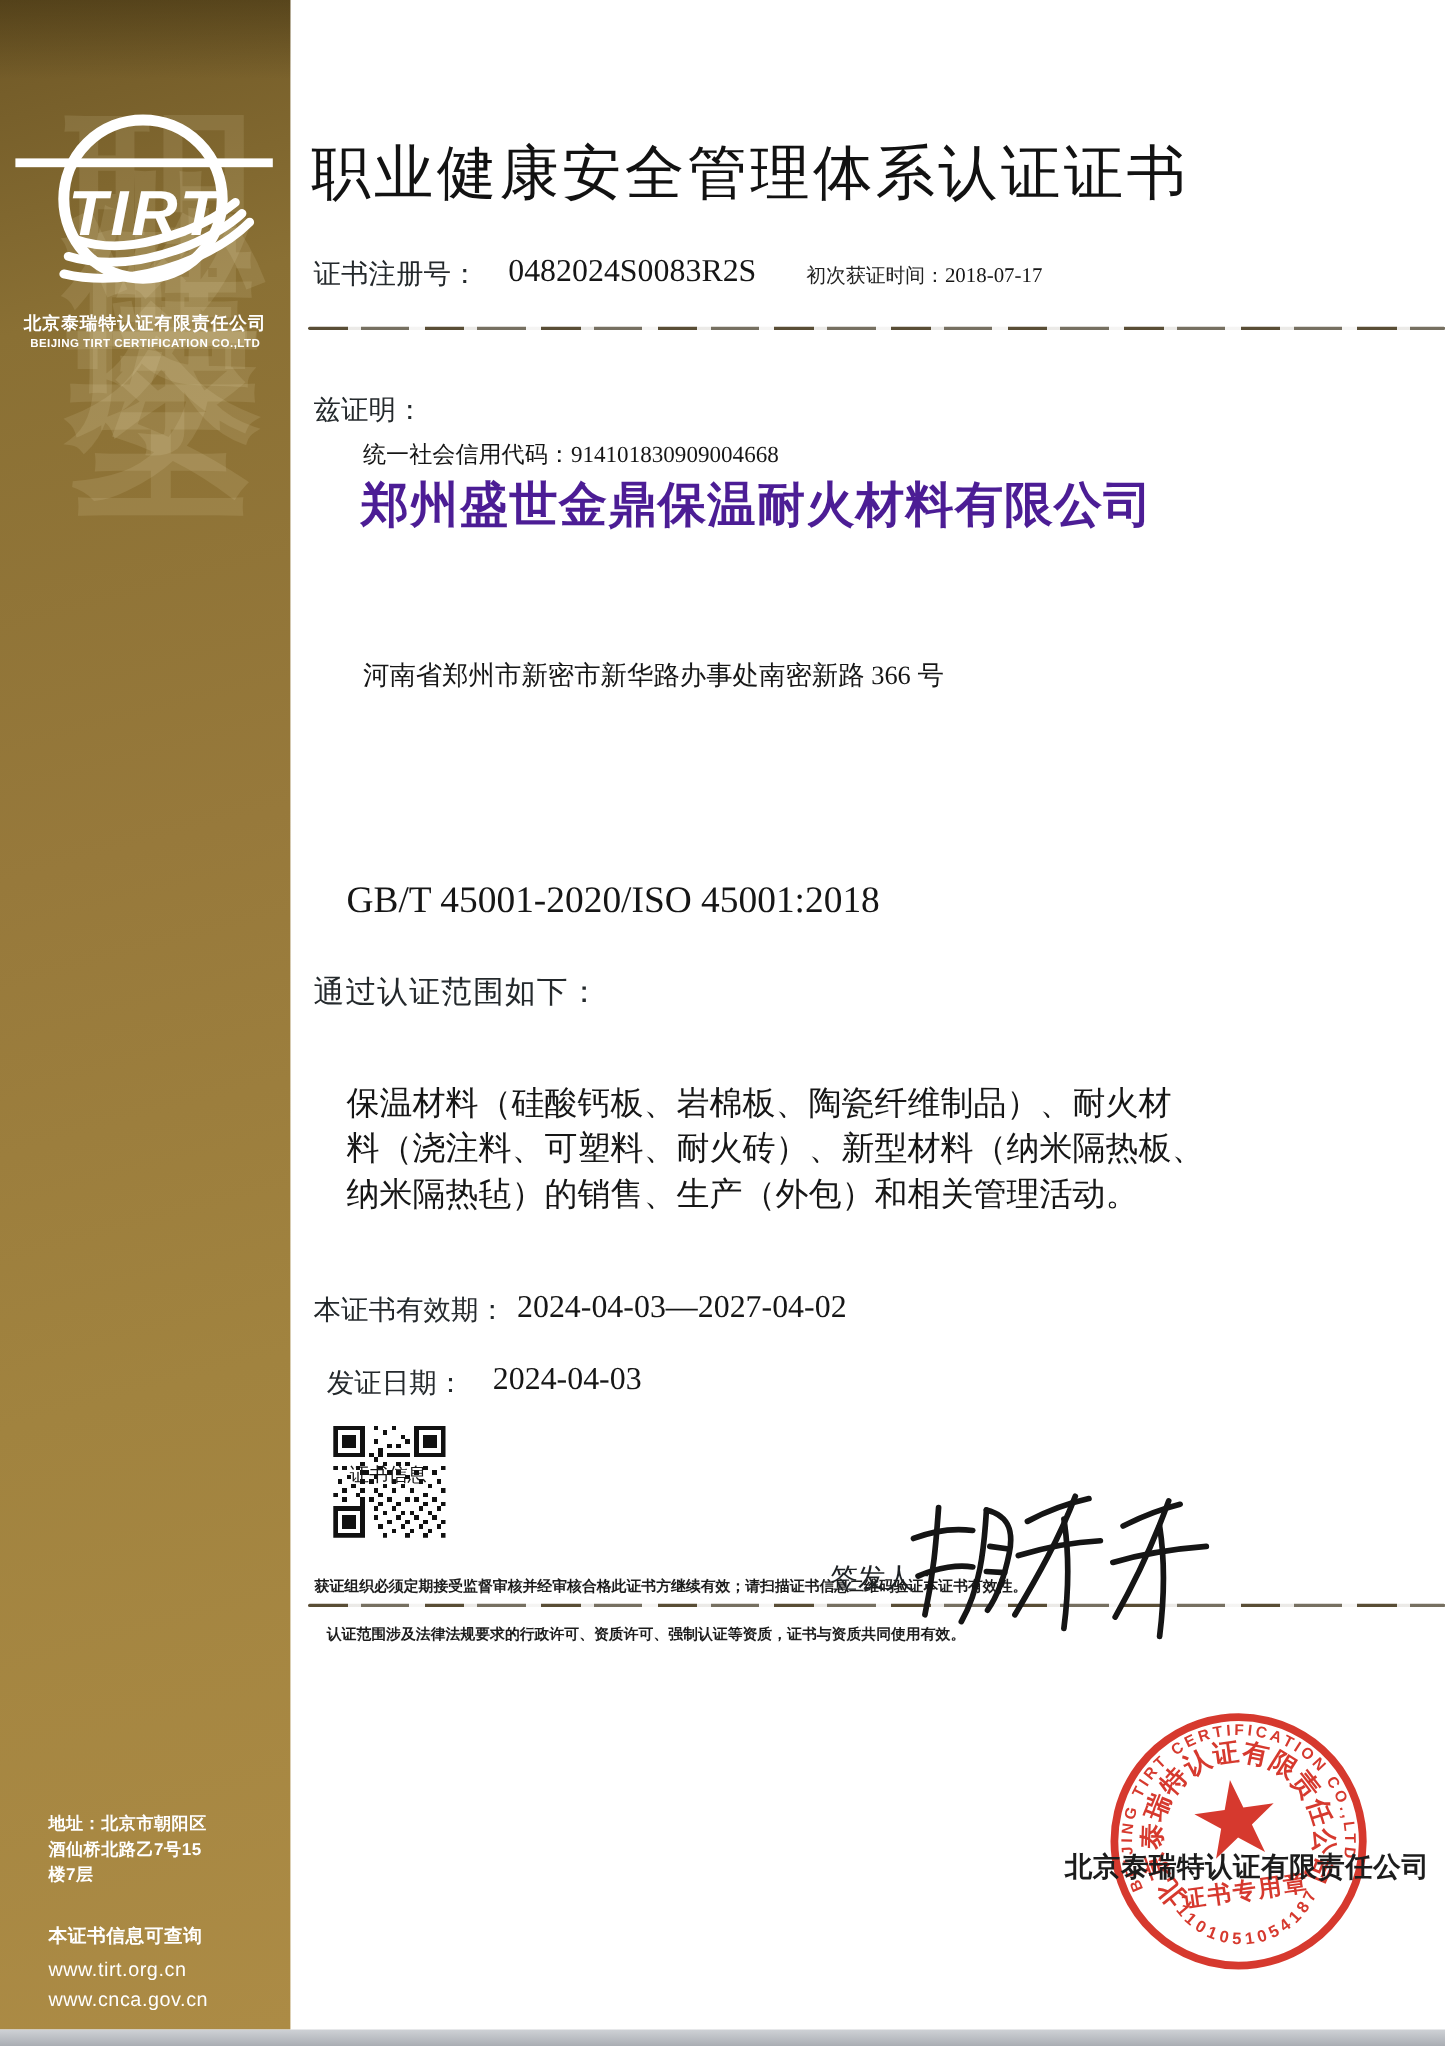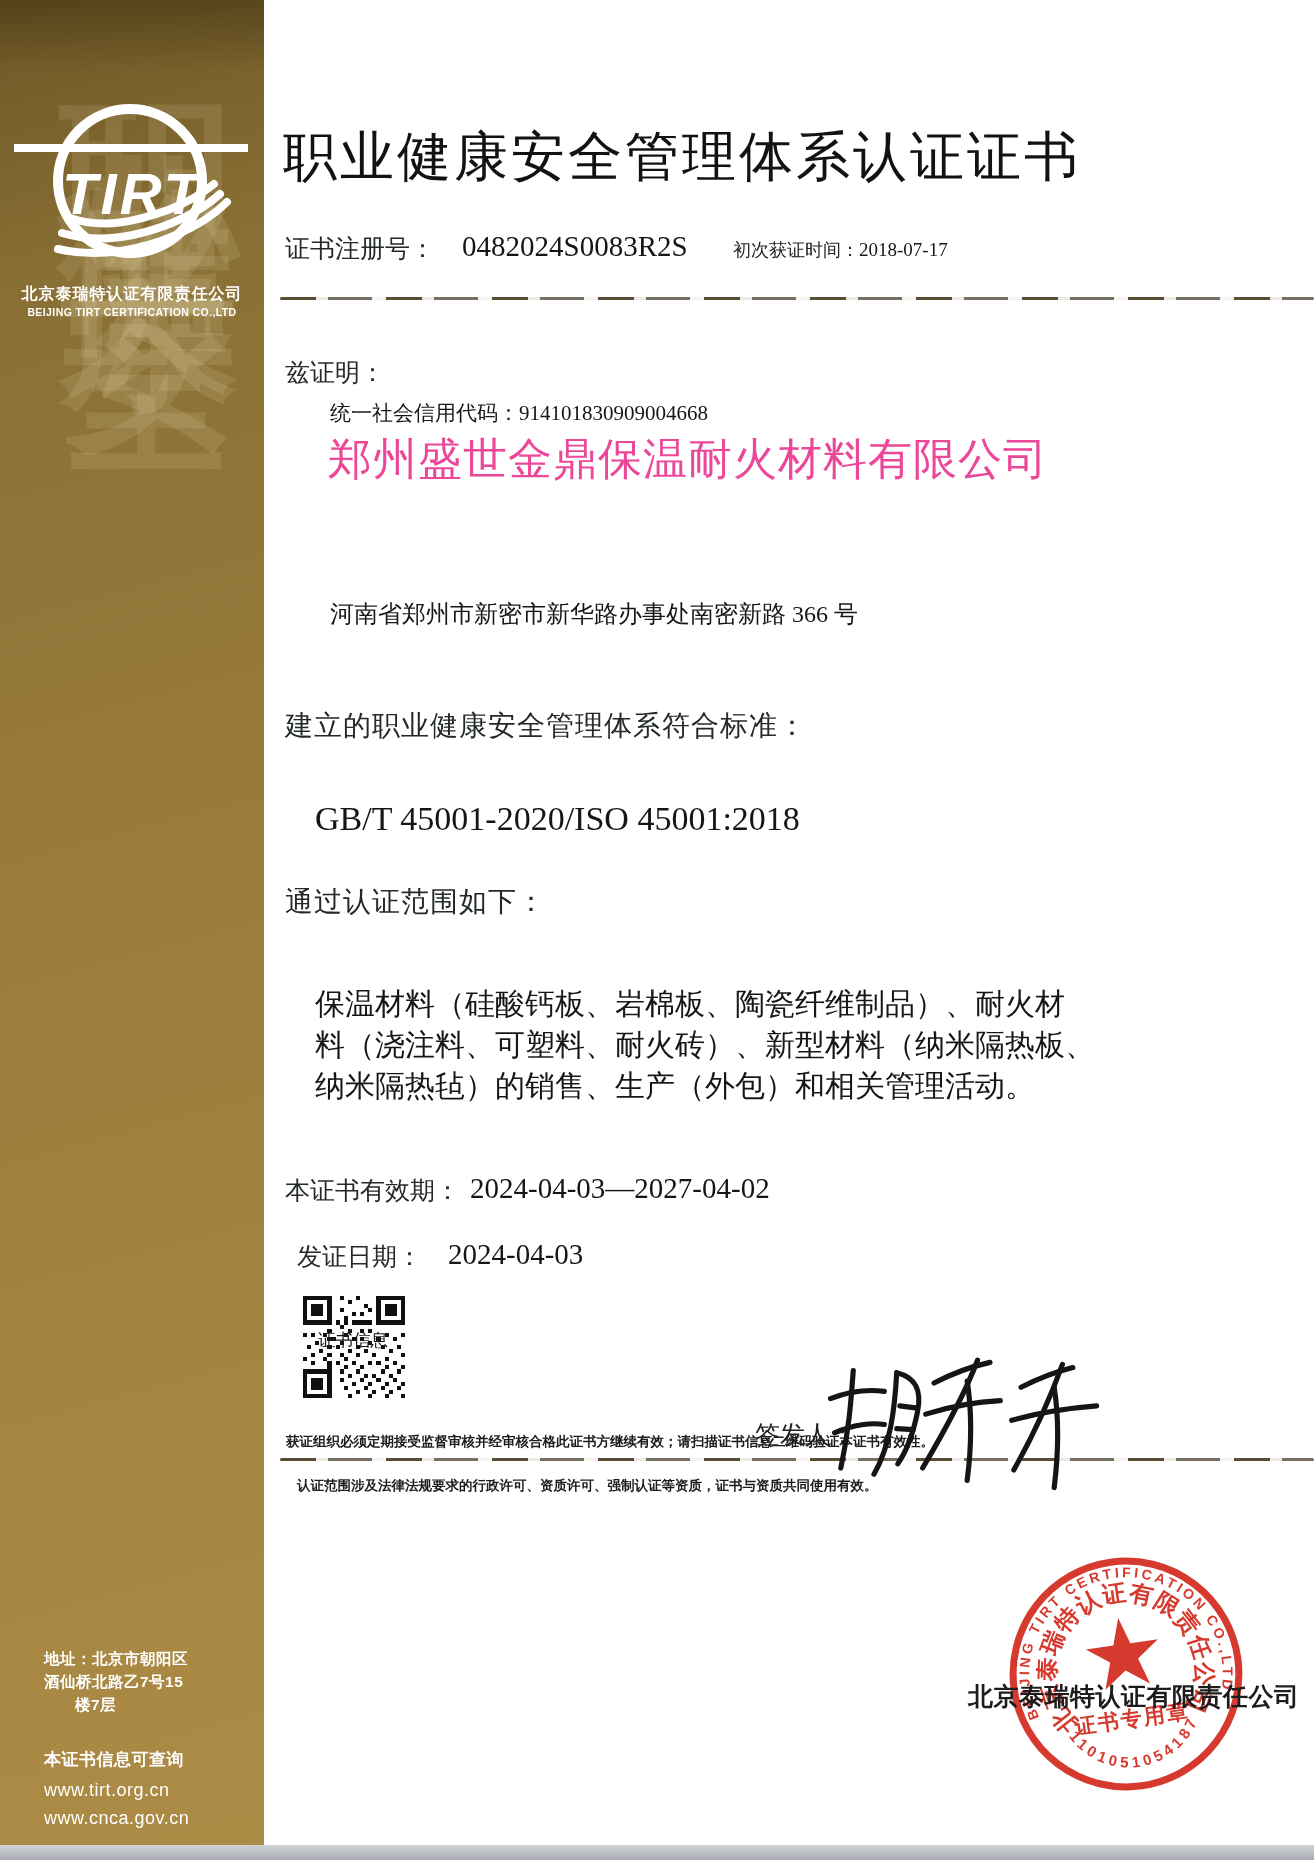--- a/index.html
+++ b/index.html
@@ -48,21 +48,21 @@
       <path d="M60 122 C95 134 130 124 158 114 C176 107 192 98 204 88" fill="none" stroke="#ffffff" stroke-width="8" stroke-linecap="round"></path>
       <path d="M52 137 C92 149 132 139 162 127 C181 119 197 110 210 98" fill="none" stroke="#ffffff" stroke-width="8" stroke-linecap="round"></path>
       <path d="M48 153 C90 163 134 153 166 139 C187 130 203 120 217 106" fill="none" stroke="#ffffff" stroke-width="8" stroke-linecap="round"></path>
     </svg>
 
     <div class="sidebar-org-cn">北京泰瑞特认证有限责任公司</div>
     <div class="sidebar-org-en">BEIJING TIRT CERTIFICATION CO.,LTD</div>
 
     <div class="abs sb-text" style="left:44px;top:1648px;">地址：北京市朝阳区</div>
     <div class="abs sb-text" style="left:44px;top:1671px;">酒仙桥北路乙7号15</div>
-    <div class="abs sb-text" style="left:44px;top:1694px;margin-left:31px;">楼7层</div>
+    <div class="abs sb-text" style="left:44px;top:1694px;">楼7层</div>
 
     <div class="abs sb-text" style="left:44px;top:1749px;font-size:17px;">本证书信息可查询</div>
     <div class="abs sb-text" style="left:44px;top:1779px;font-size:18px;font-weight:400;">www.tirt.org.cn</div>
     <div class="abs sb-text" style="left:44px;top:1807px;font-size:18px;font-weight:400;">www.cnca.gov.cn</div>
   </div>
 
   <div class="abs h" style="left:283px;top:121px;font-size:54px;letter-spacing:3px;color:#121212;">职业健康安全管理体系认证证书</div>
 
   <div class="abs h" style="left:285px;top:232px;font-size:25px;">证书注册号：</div>
   <div class="abs s" style="left:462px;top:230px;font-size:29px;">0482024S0083R2S</div>
@@ -71,25 +71,24 @@
   </div>
 
   <div class="rule" style="left:280px;top:297px;width:1034px;"></div>
 
   <div class="abs h" style="left:285px;top:323px;font-size:25px;margin-top:33px;">兹证明：</div>
 
   <div class="abs s" style="left:330px;top:399px;font-size:21px;">
     <span>统一社会信用代码：</span><span>914101830909004668</span>
   </div>
 
-  <div class="abs s" style="left:328px;top:430px;font-size:44px;font-weight:400;letter-spacing:1px;color:#ec4899;">郑州盛世金鼎保温耐火材料有限公司</div>
+  <div class="abs s" style="left:328px;top:430px;font-size:44px;font-weight:700;letter-spacing:1px;color:#4c1d95;">郑州盛世金鼎保温耐火材料有限公司</div>
 
   <div class="abs s" style="left:330px;top:598px;font-size:24px;">河南省郑州市新密市新华路办事处南密新路 366 号</div>
 
-  <div class="abs h" style="left:285px;top:707px;font-size:28px;letter-spacing:1px;">建立的职业健康安全管理体系符合标准：</div>
 
   <div class="abs s" style="left:315px;top:800px;font-size:34px;">GB/T 45001-2020/ISO 45001:2018</div>
 
   <div class="abs h" style="left:285px;top:883px;font-size:28px;letter-spacing:1px;">通过认证范围如下：</div>
 
   <div class="abs s" style="left:315px;top:983px;">
     <div class="scope-line">保温材料（硅酸钙板、岩棉板、陶瓷纤维制品）、耐火材</div>
     <div class="scope-line">料（浇注料、可塑料、耐火砖）、新型材料（纳米隔热板、</div>
     <div class="scope-line">纳米隔热毡）的销售、生产（外包）和相关管理活动。</div>
   </div>

